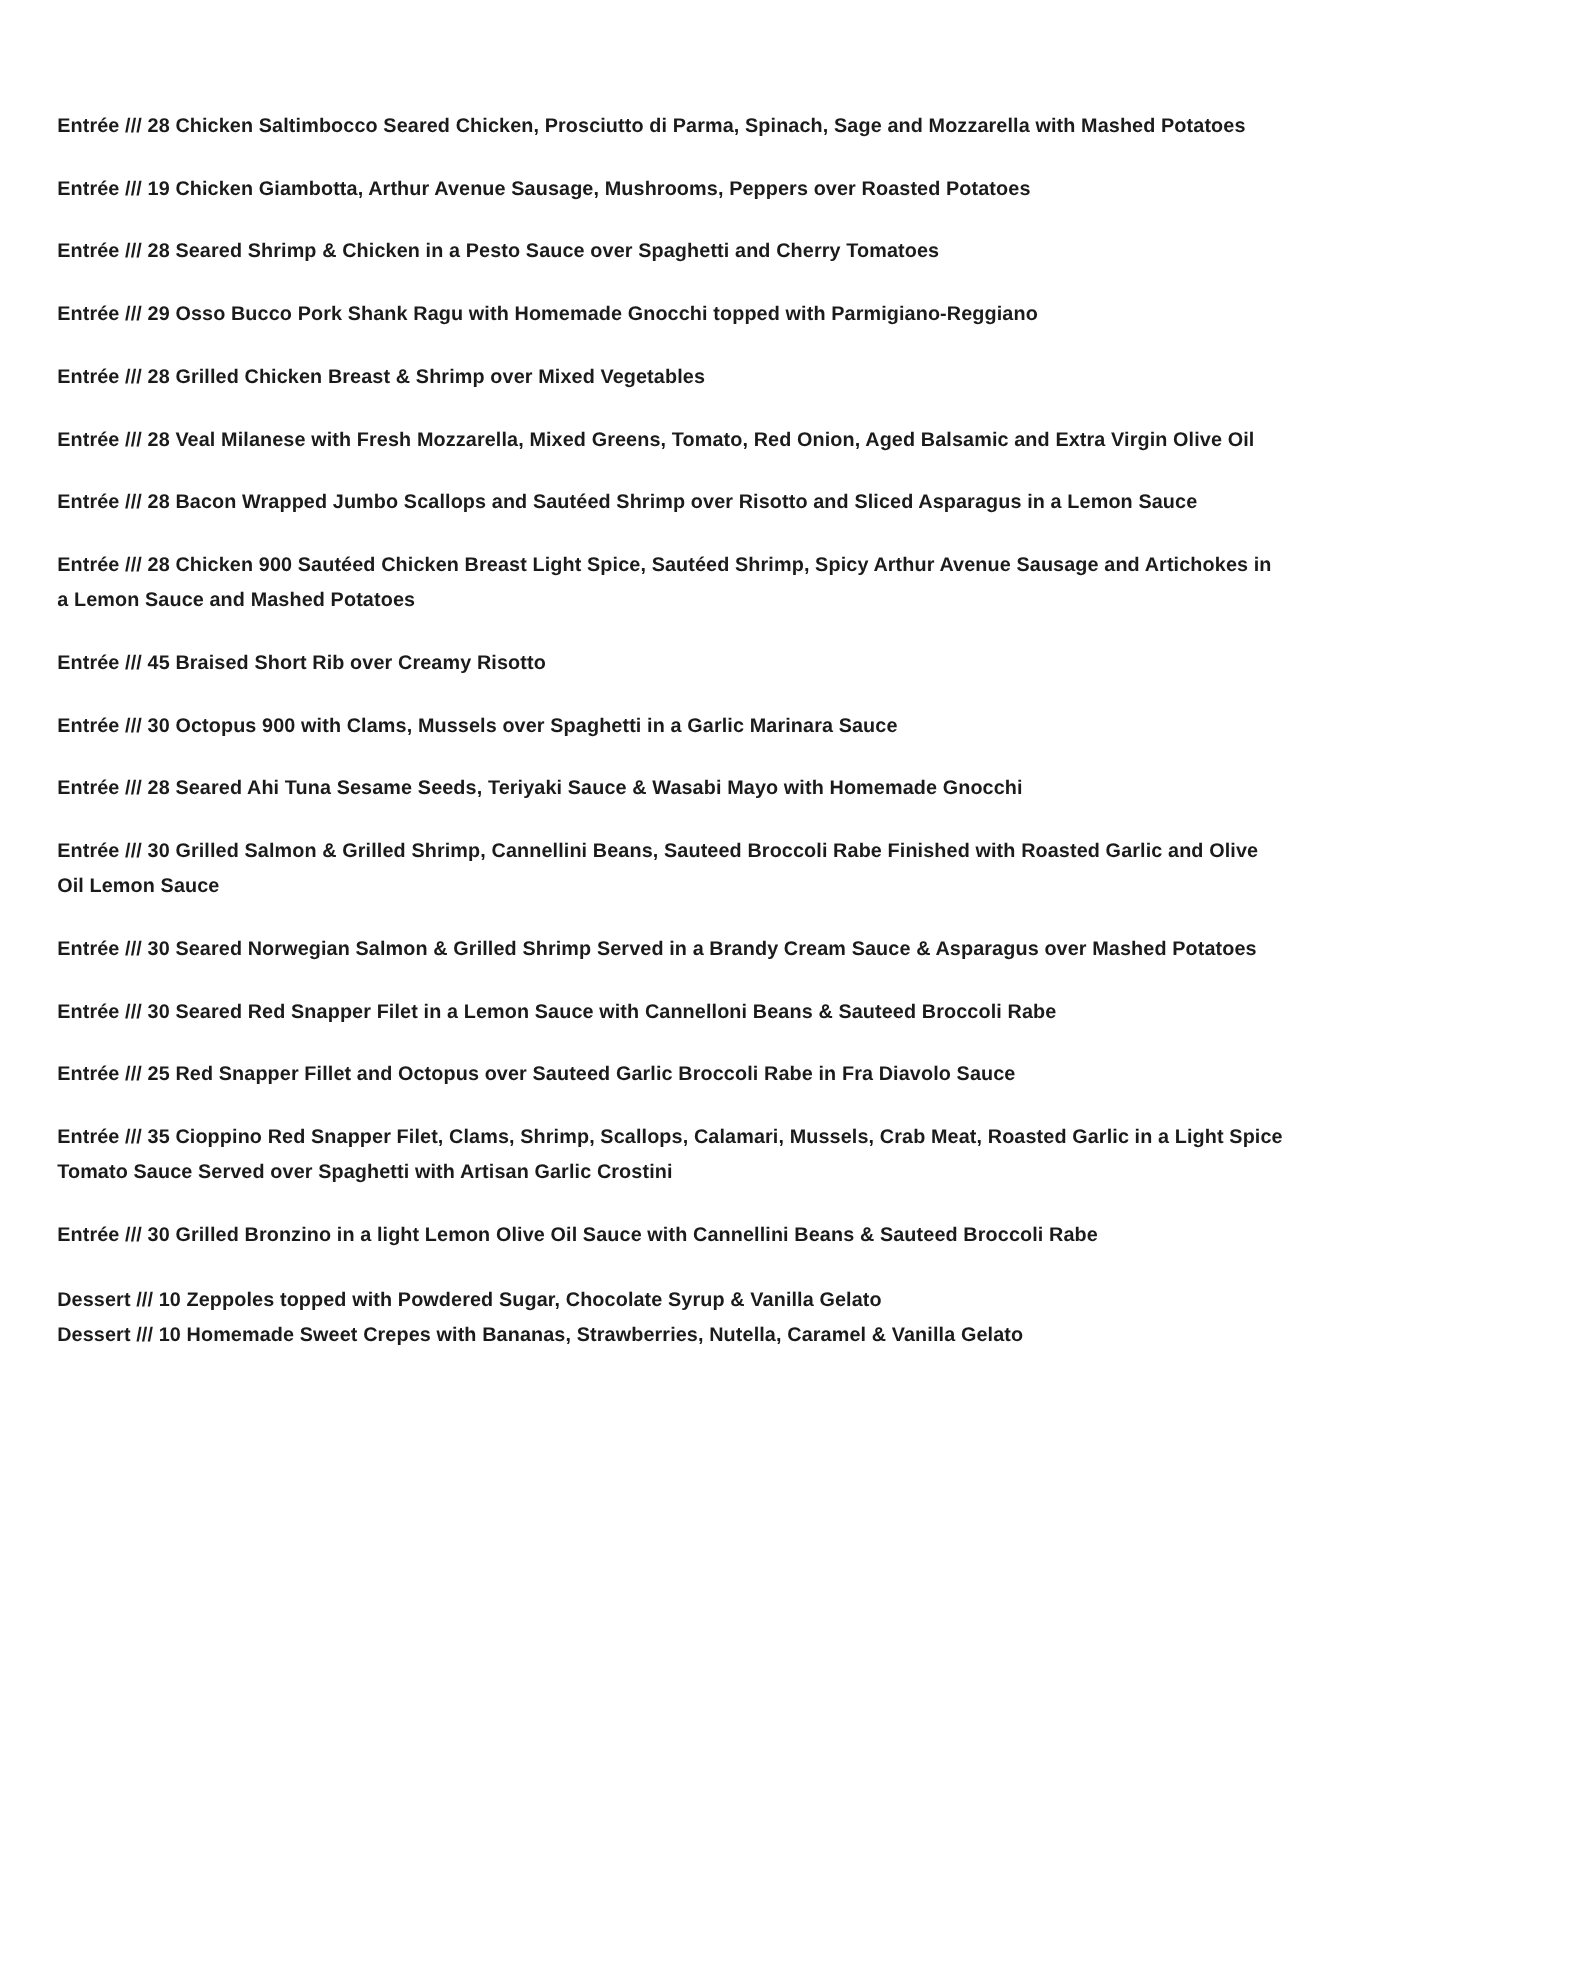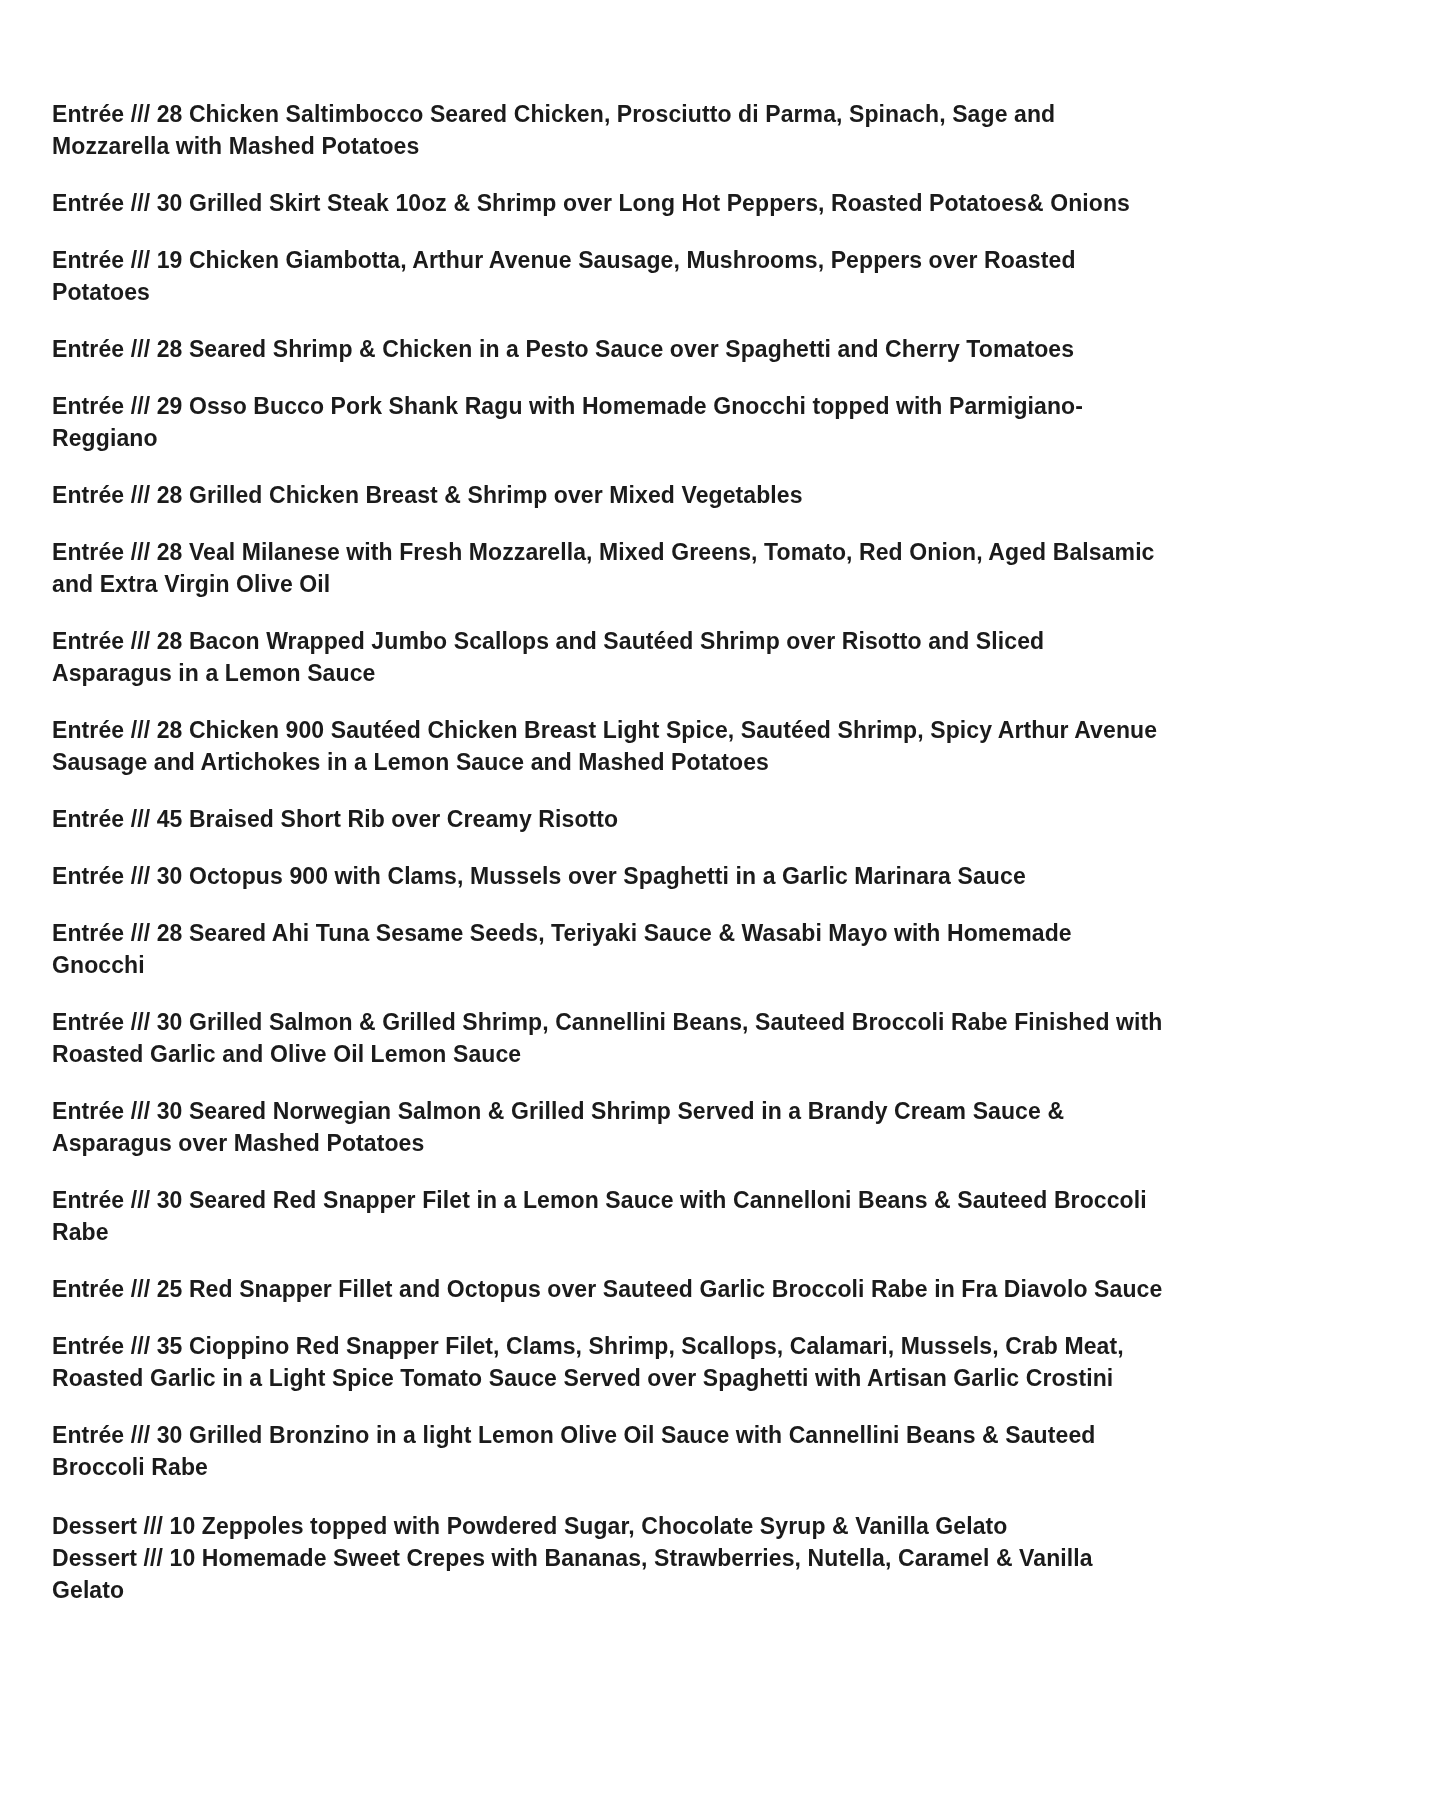--- a/index.html
+++ b/index.html
@@ -11,21 +11,21 @@
     color: #1b1b1b;
     overflow: hidden;
   }
   .page {
     width: 1440px;
     height: 1794px;
     background: #ffffff;
     padding: 98px 260px 0 52px;
   }
   .menu-item {
-    font-size: 23px;
+    font-size: 18px;
     font-weight: 700;
     line-height: 32px;
     max-width: 1115px;
     letter-spacing: 0.1px;
     white-space: normal;
   }
   .entree-list .menu-item {
     margin-bottom: 25px;
   }
   .dessert-list {
@@ -37,21 +37,20 @@
 </style>
 </head>
 <body>
 
 <div class="page">
 
   <div class="entree-list">
 
       <p class="menu-item">Entrée /// 28 Chicken Saltimbocco Seared Chicken, Prosciutto di Parma, Spinach, Sage and Mozzarella with Mashed Potatoes</p>
 
-      <p class="menu-item">Entrée /// 30 Grilled Skirt Steak 10oz &amp; Shrimp over Long Hot Peppers, Roasted Potatoes&amp; Onions</p>
 
       <p class="menu-item">Entrée /// 19 Chicken Giambotta, Arthur Avenue Sausage, Mushrooms, Peppers over Roasted Potatoes</p>
 
       <p class="menu-item">Entrée /// 28 Seared Shrimp &amp; Chicken in a Pesto Sauce over Spaghetti and Cherry Tomatoes</p>
 
       <p class="menu-item">Entrée /// 29 Osso Bucco Pork Shank Ragu with Homemade Gnocchi topped with Parmigiano-Reggiano</p>
 
       <p class="menu-item">Entrée /// 28 Grilled Chicken Breast &amp; Shrimp over Mixed Vegetables</p>
 
       <p class="menu-item">Entrée /// 28 Veal Milanese with Fresh Mozzarella, Mixed Greens, Tomato, Red Onion, Aged Balsamic and Extra Virgin Olive Oil</p>

